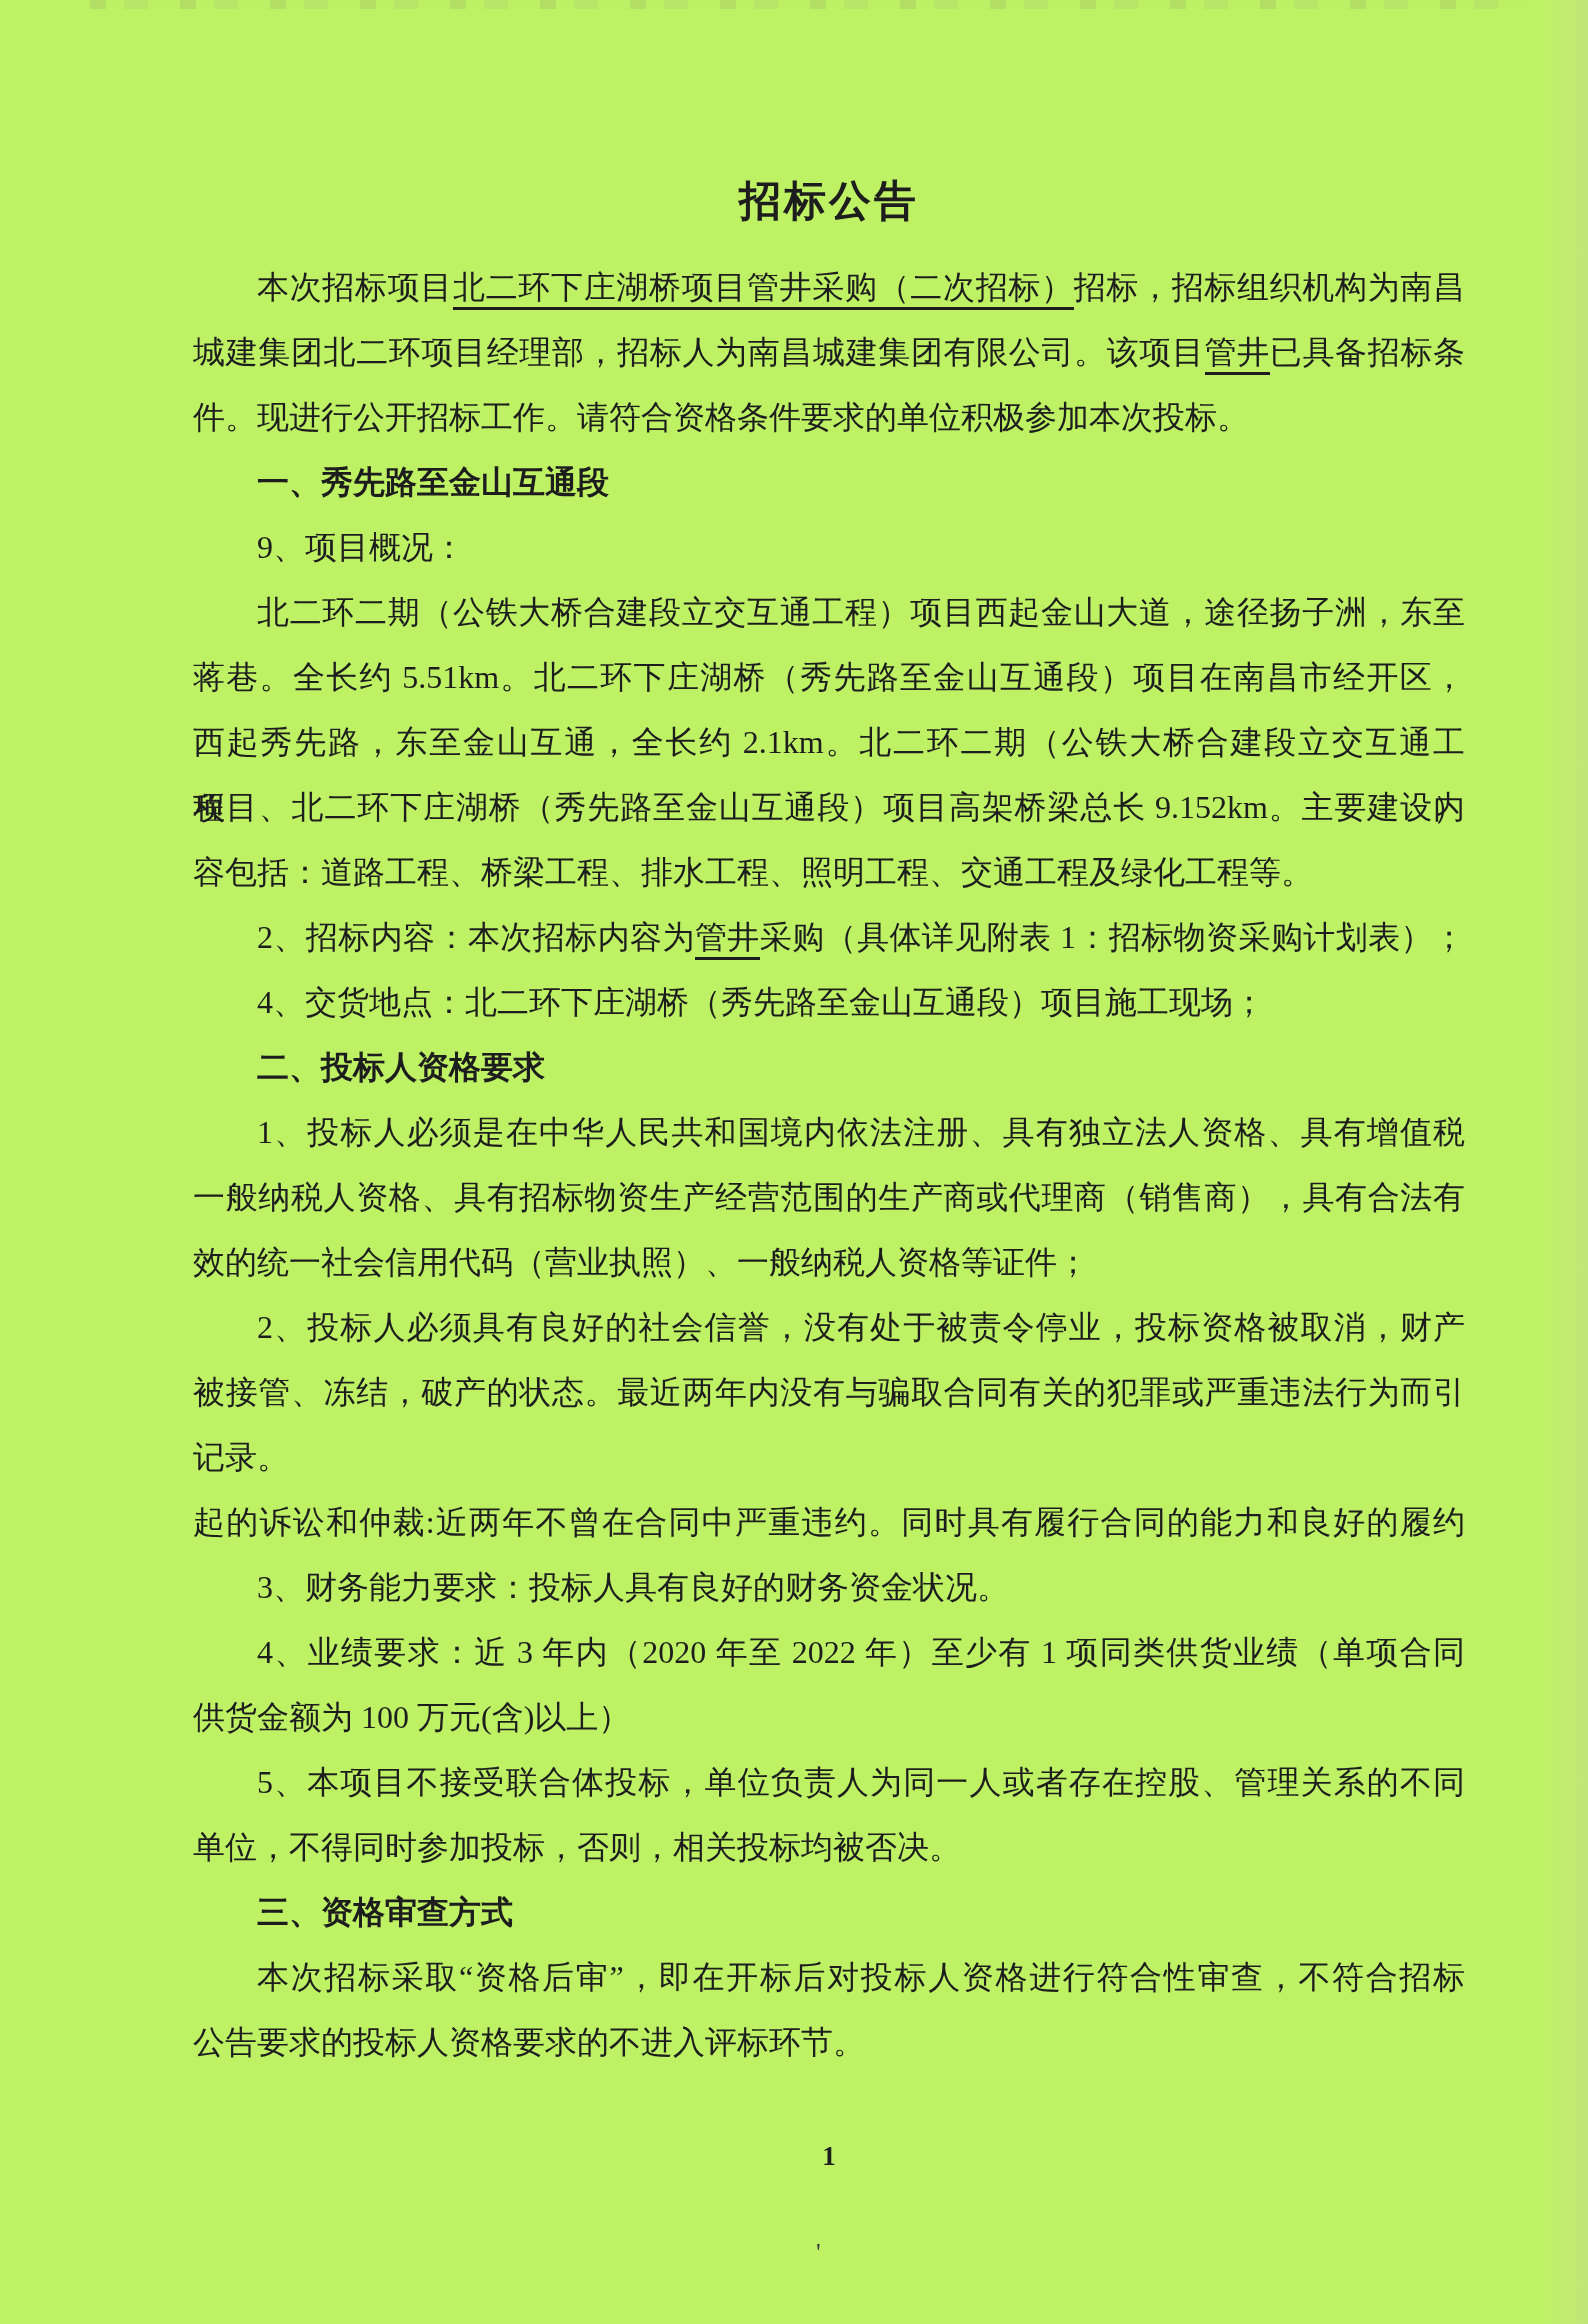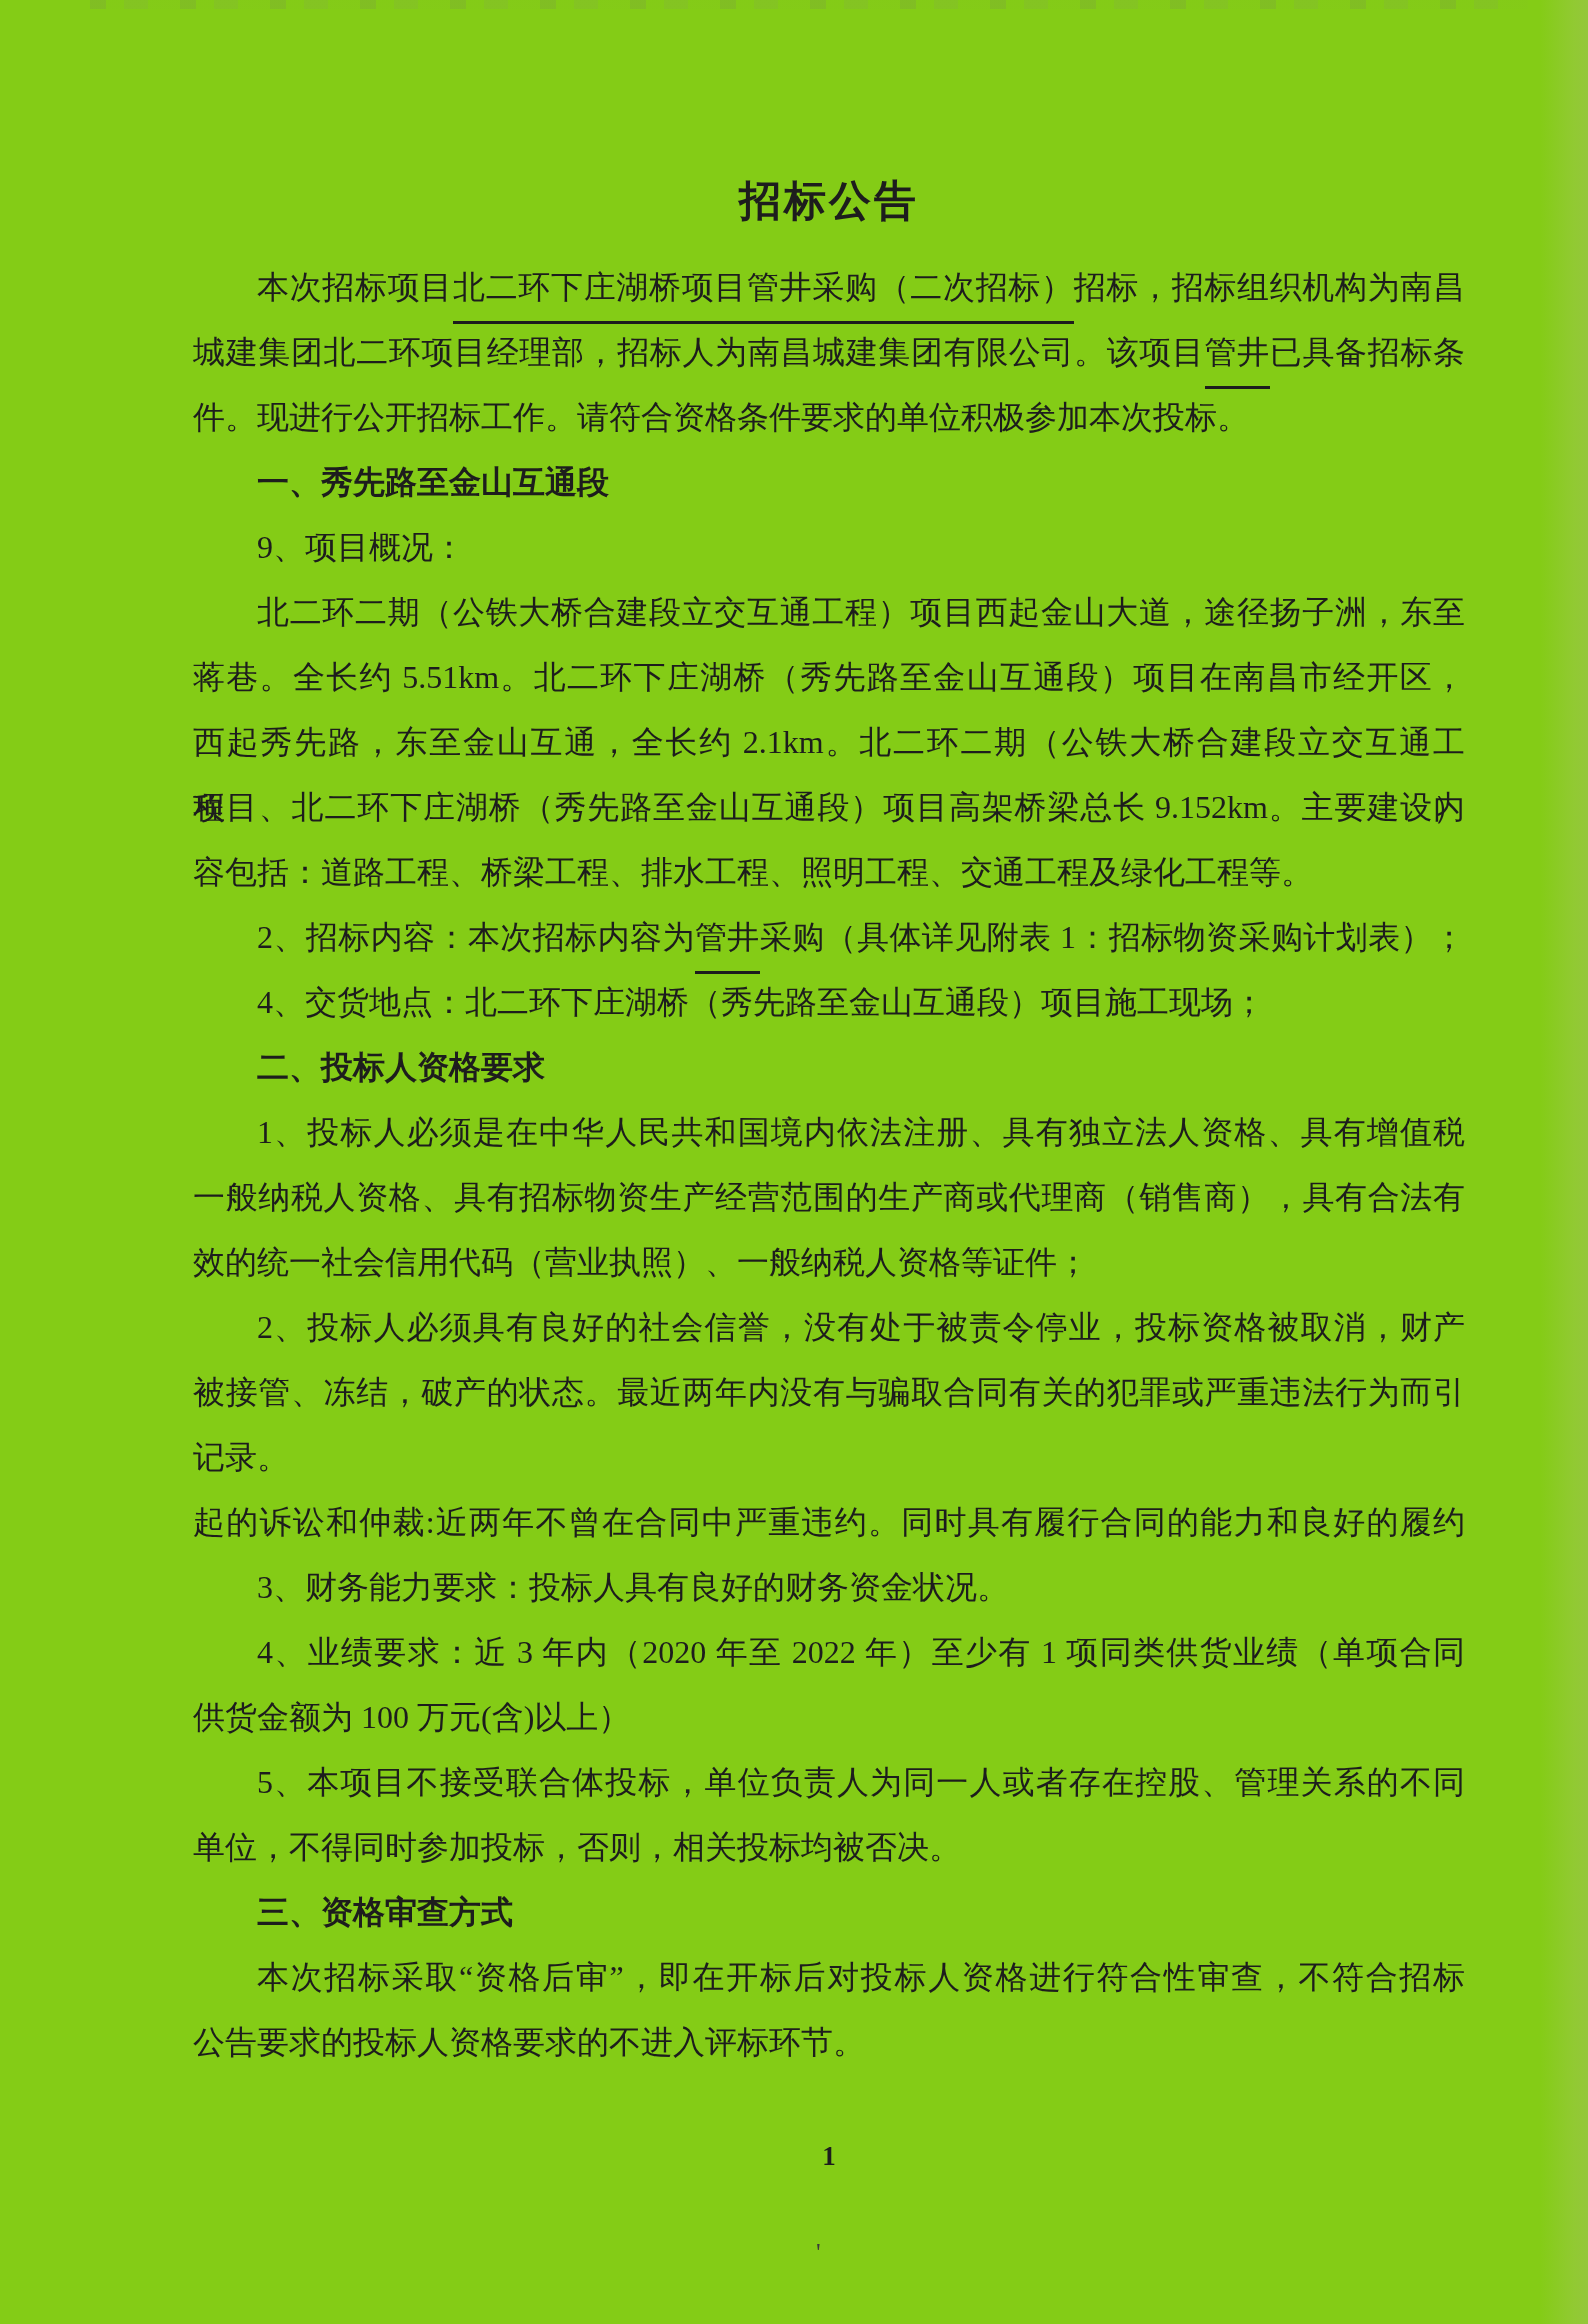--- a/index.html
+++ b/index.html
@@ -5,21 +5,21 @@
   html, body {
     margin: 0;
     padding: 0;
     background: #e8e8e8;
   }
   .page {
     position: relative;
     width: 1588px;
     height: 2324px;
     margin: 0 auto;
-    background: #84cc16;
+    background: #bef264;
     overflow: hidden;
     color: #1d1d1d;
     font-family: "Liberation Serif", "DejaVu Serif", serif;
   }
   
   .scan-top {
     position: absolute;
     top: 0; left: 90px; right: 60px;
     height: 9px;
     background: repeating-linear-gradient(90deg,
@@ -67,21 +67,21 @@
   }
   .doc-line.indent {
     text-indent: 64px;
   }
   .doc-line.bold {
     font-weight: bold;
     font-family: "Liberation Sans", "DejaVu Sans", sans-serif;
   }
   .seg.u {
     border-bottom: 3px solid #1d1d1d;
-    padding-bottom: 16px;
+    padding-bottom: 2px;
   }
   .page-footer {
     margin-top: 65px;
     height: 32px;
     line-height: 32px;
     text-align: center;
     font-size: 27px;
     font-weight: bold;
   }
   .stray-mark {

